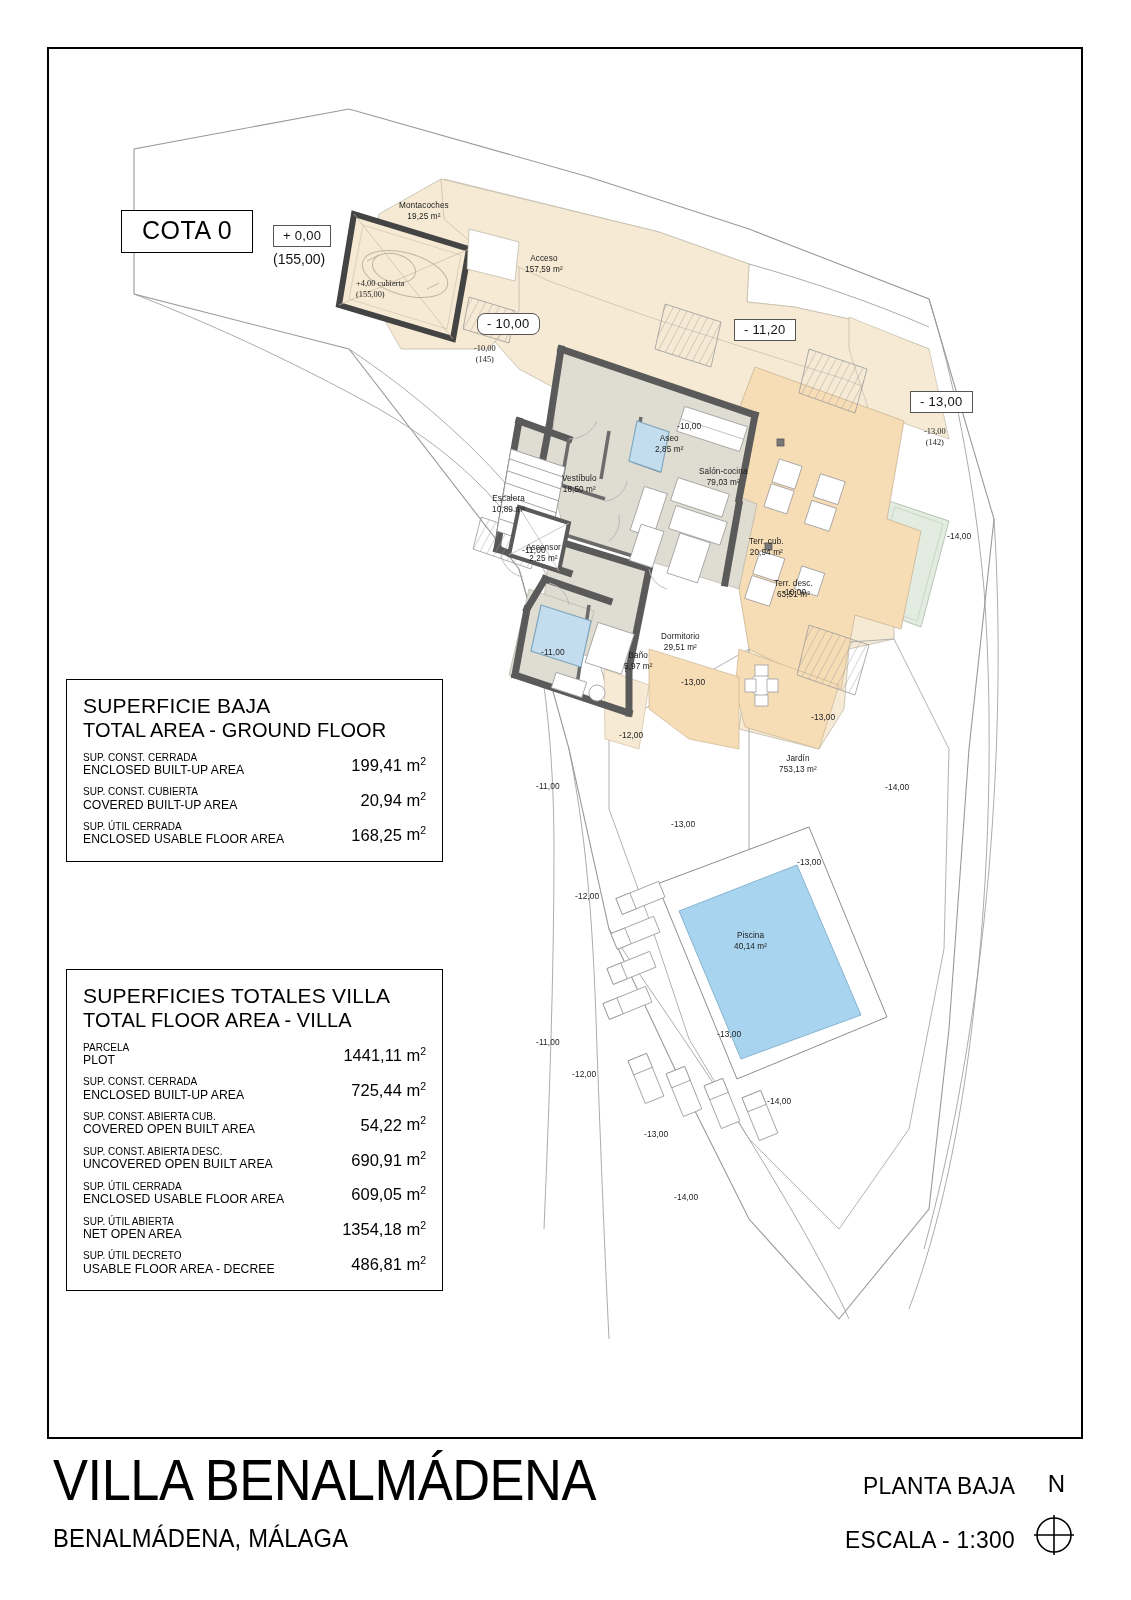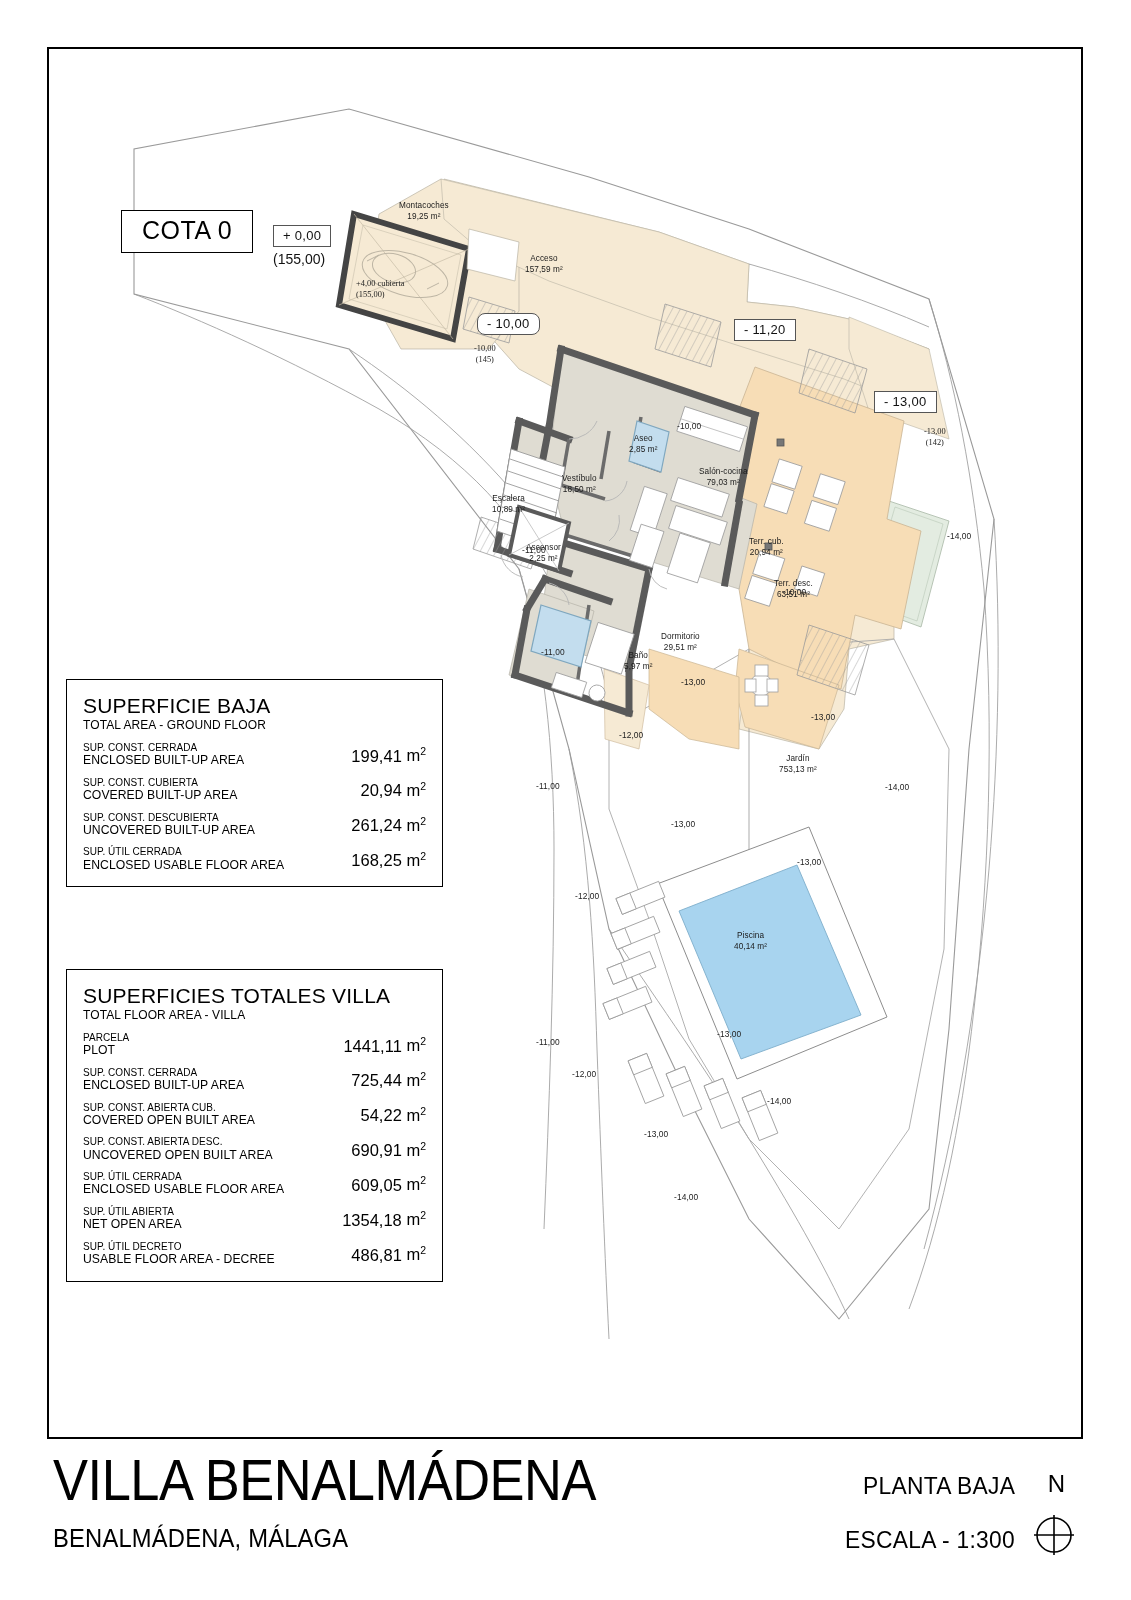--- a/index.html
+++ b/index.html
@@ -42,21 +42,21 @@
     position:absolute;font-size:8.4px;color:#222;white-space:nowrap;letter-spacing:.1px;
   }
   .tiny-elev{position:absolute;font-size:8.4px;color:#222;white-space:nowrap;line-height:1.3;text-align:center;font-family:Liberation Serif, serif;}
 
   
   .area-table{
     position:absolute;border:1.6px solid #000;background:#fff;box-sizing:border-box;
     padding:14px 16px 12px 16px;
   }
   .tbl-head-es{font-size:21px;letter-spacing:.2px;line-height:1.12;}
-  .tbl-head-en{font-size:12px;letter-spacing:.1px;line-height:1.2;margin-bottom:4px;}
+  .tbl-head-en{font-size:20px;letter-spacing:.1px;line-height:1.2;margin-bottom:4px;}
   .tbl-rows{margin-top:10px;}
   .tbl-row{display:flex;align-items:center;justify-content:space-between;margin-bottom:9px;}
   .tbl-row .lbls{flex:1 1 auto;}
   .tbl-row .es{font-size:10px;line-height:1.12;letter-spacing:.05px;}
   .tbl-row .en{font-size:12.2px;line-height:1.2;letter-spacing:.05px;}
   .tbl-row .val{
     flex:0 0 auto;font-size:16.5px;text-align:right;white-space:nowrap;padding-left:10px;
   }
   .tbl-row .val sup{font-size:10.5px;vertical-align:super;}
 
@@ -344,21 +344,21 @@
 
   <div class="cota-box" style="left:72px;top:161px;">COTA 0</div>
 
   <div class="elev-box" style="left:224px;top:176px;">+ 0,00</div>
   <div class="plain-elev" style="left:224px;top:202px;">(155,00)</div>
 
   <div class="elev-box" style="left:428px;top:264px;border-radius:8px;">- 10,00</div>
 
   <div class="elev-box" style="left:685px;top:270px;">- 11,20</div>
 
-  <div class="elev-box" style="left:825px;top:342px;">- 13,00</div>
+  <div class="elev-box" style="left:861px;top:342px;">- 13,00</div>
 
   <div class="tiny-elev" style="left:425px;top:295px;">
     <span>-10,00</span><br>
     <span>(145)</span>
   </div>
 
   <div class="tiny-elev" style="left:875px;top:378px;">
     <span>-13,00</span><br>
     <span>(142)</span>
   </div>
@@ -393,21 +393,21 @@
   <div class="plan-lbl" style="left:350px;top:152px;">
     <span class="nm">Montacoches</span>
     <span class="ar">19,25 m²</span>
   </div>
 
   <div class="plan-lbl" style="left:476px;top:205px;">
     <span class="nm">Acceso</span>
     <span class="ar">157,59 m²</span>
   </div>
 
-  <div class="plan-lbl" style="left:580px;top:385px;">
+  <div class="plan-lbl" style="left:606px;top:385px;">
     <span class="nm">Aseo</span>
     <span class="ar">2,85 m²</span>
   </div>
 
   <div class="plan-lbl" style="left:513px;top:425px;">
     <span class="nm">Vestíbulo</span>
     <span class="ar">18,50 m²</span>
   </div>
 
   <div class="plan-lbl" style="left:443px;top:445px;">
@@ -475,30 +475,20 @@
         <div class="lbls">
           <div class="es">SUP. CONST. CUBIERTA</div>
           <div class="en">COVERED BUILT-UP AREA</div>
         </div>
         <div class="val">
           <span>20,94</span>
           <span><span>m</span><sup>2</sup></span>
         </div>
       </div>
 
-      <div class="tbl-row">
-        <div class="lbls">
-          <div class="es">SUP. CONST. DESCUBIERTA</div>
-          <div class="en">UNCOVERED BUILT-UP AREA</div>
-        </div>
-        <div class="val">
-          <span>261,24</span>
-          <span><span>m</span><sup>2</sup></span>
-        </div>
-      </div>
 
       <div class="tbl-row" style="margin-bottom:2px;">
         <div class="lbls">
           <div class="es">SUP. ÚTIL CERRADA</div>
           <div class="en">ENCLOSED USABLE FLOOR AREA</div>
         </div>
         <div class="val">
           <span>168,25</span>
           <span><span>m</span><sup>2</sup></span>
         </div>

